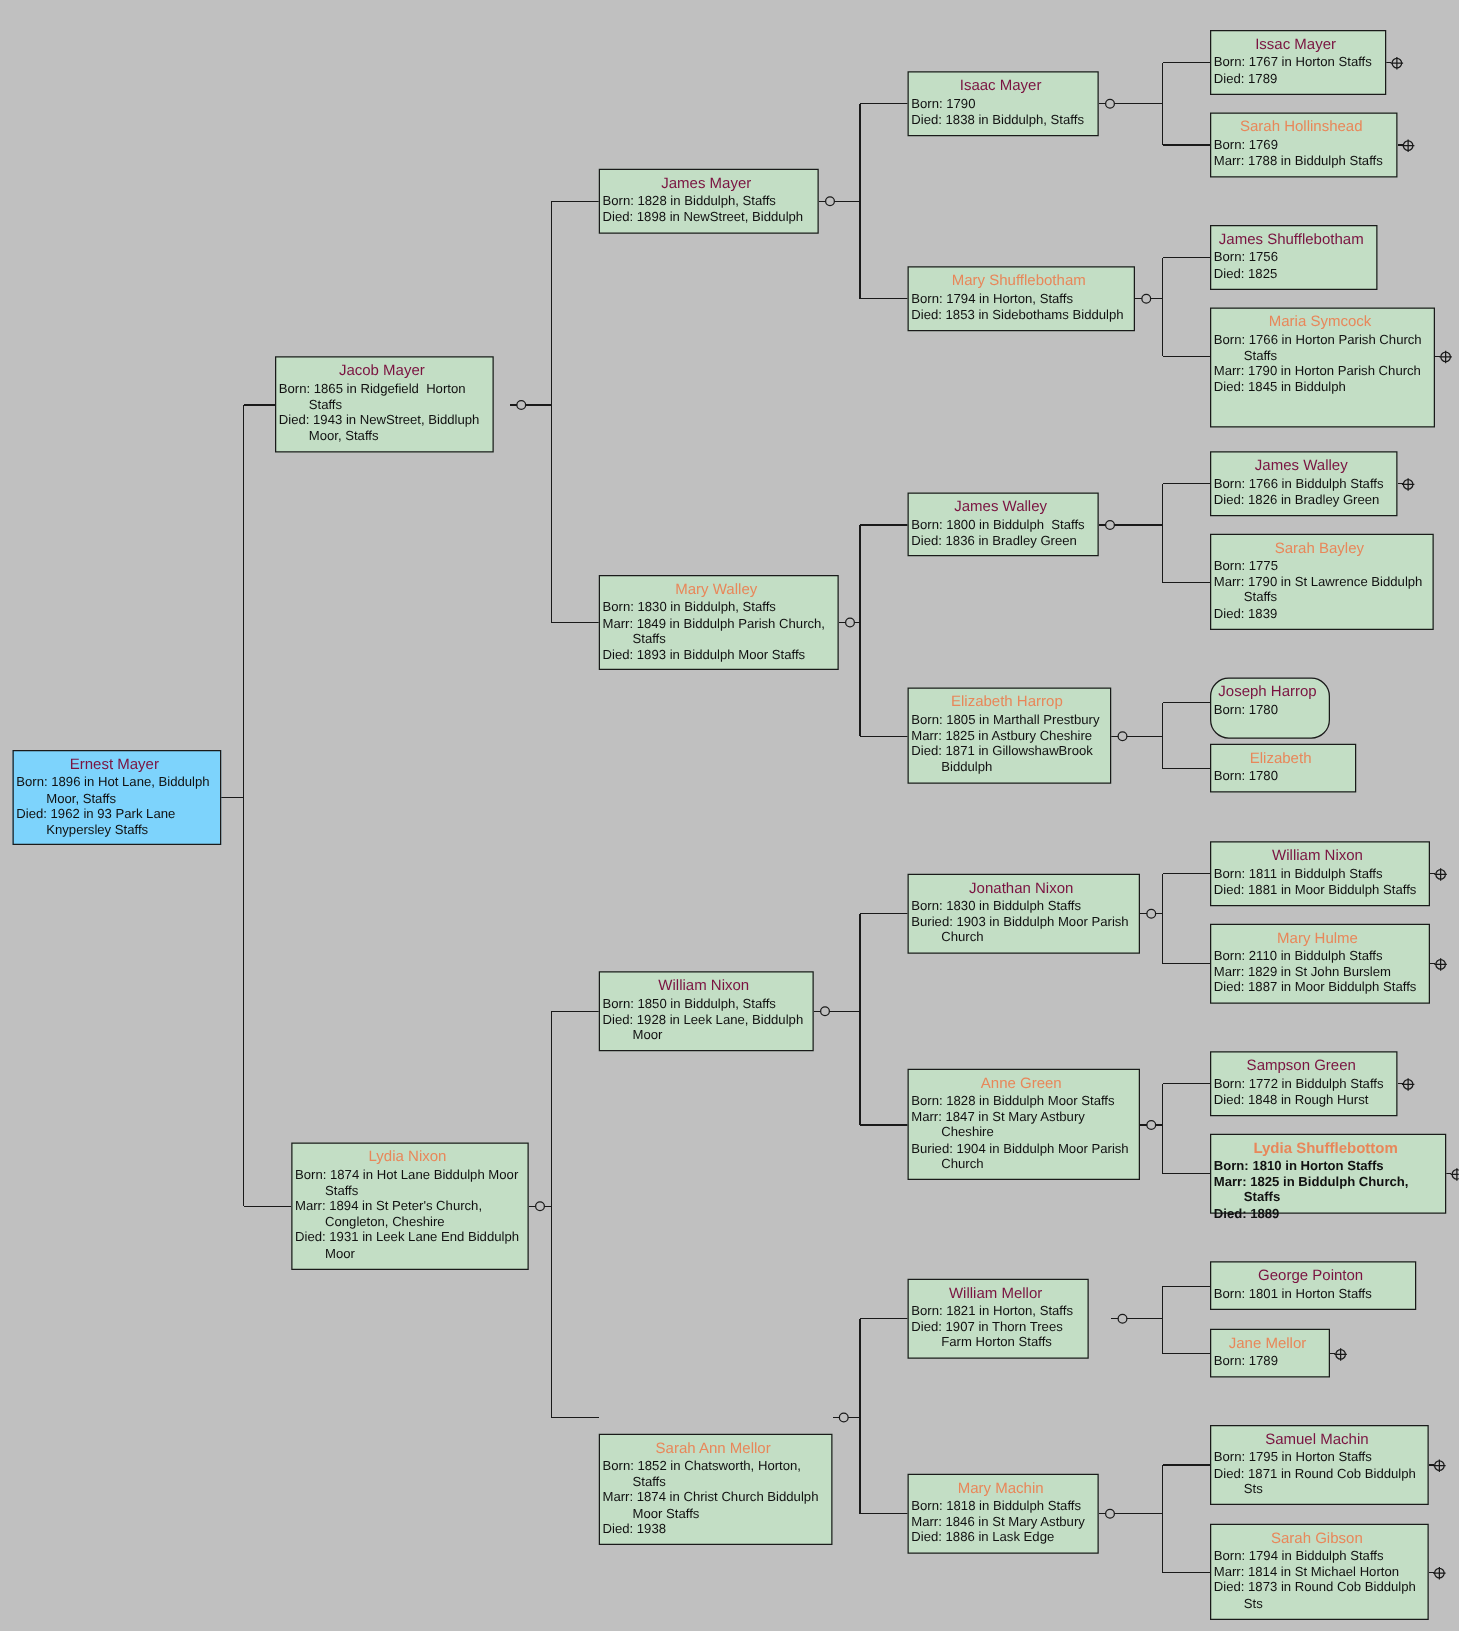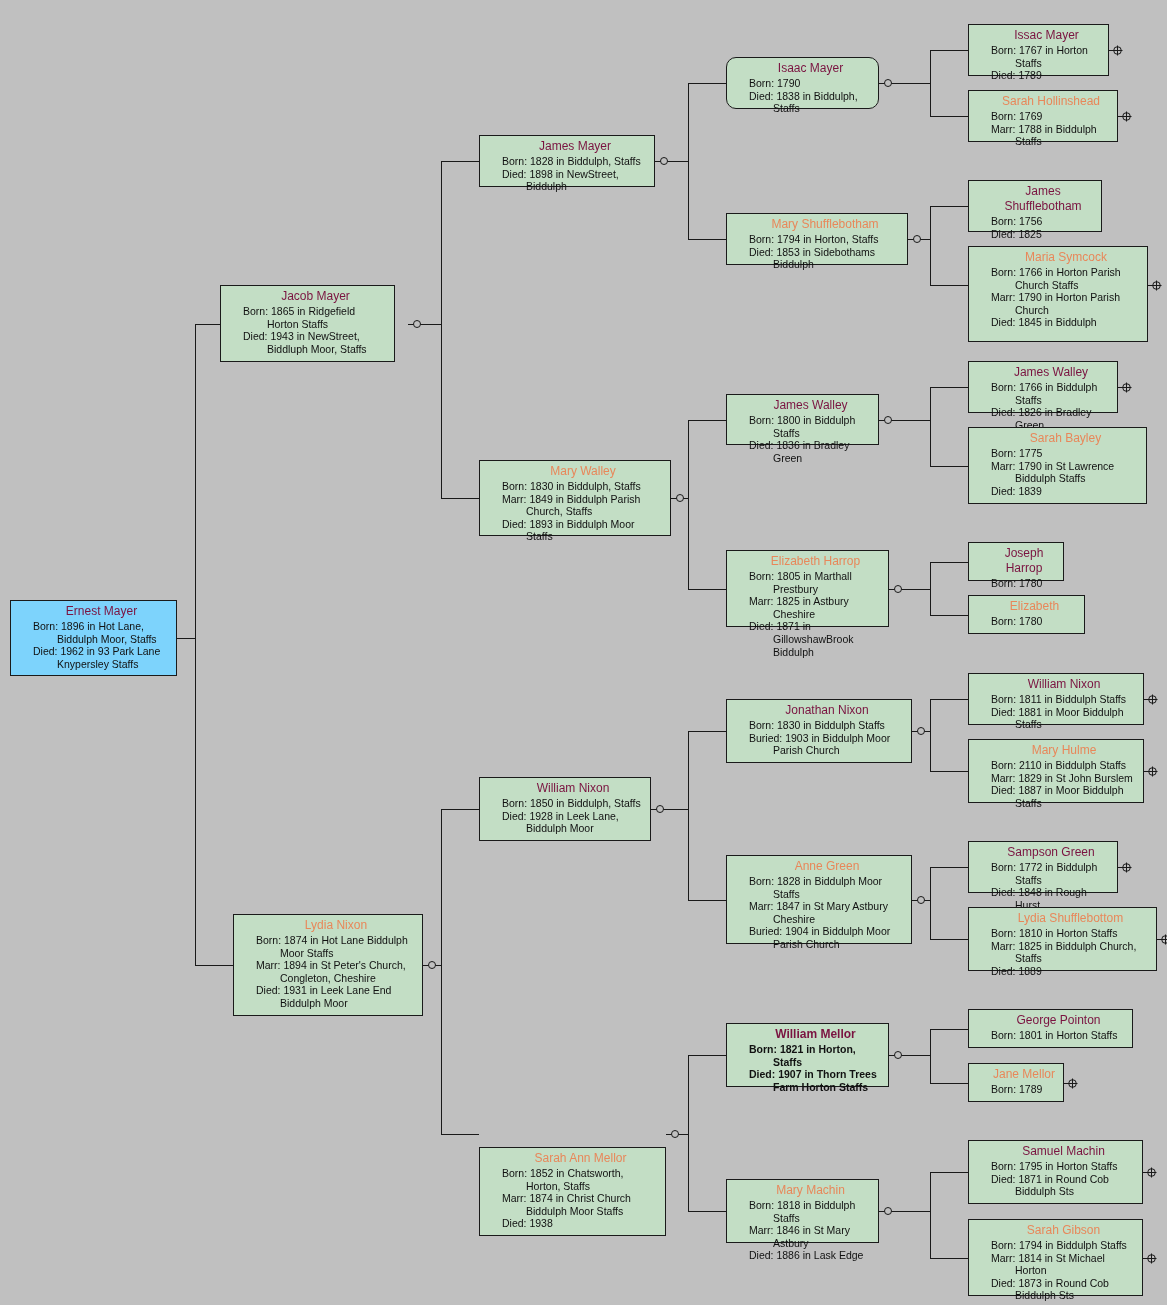--- a/index.html
+++ b/index.html
@@ -1,20 +1,20 @@
 <!DOCTYPE html>
 <html><head>
 <meta charset="utf-8">
 <style>
   html, body { margin:0; padding:0; }
   body { width:1167px; height:1305px; background:#c0c0c0; position:relative; overflow:hidden;
          font-family:"Liberation Sans", sans-serif; }
   #lines { position:absolute; left:0; top:0; width:1167px; height:1305px; }
   .box { position:absolute; box-sizing:border-box; border:1px solid #1a1a1a; background:#c3dec5;
-         padding:3px 6px 3px 22px; font-size:10.5px; line-height:12.6px; color:#111; cursor:pointer; }
+         padding:3px 6px 3px 2px; font-size:10.5px; line-height:12.6px; color:#111; cursor:pointer; }
   .box.root { background:#7dd3fc; }
   .name { text-align:center; font-size:12px; line-height:15px; margin-bottom:1px; }
   .name.male { color:#7a1340; }
   .name.female { color:#e8875a; }
   .fact { padding-left:24px; text-indent:-24px; white-space:pre-wrap; }
   .marr { position:absolute; width:8px; height:8px; border:1px solid #1a1a1a; border-radius:50%;
           background:#c0c0c0; box-sizing:border-box; }
   .more { position:absolute; width:11px; height:11px; }
 </style>
 </head>
@@ -125,21 +125,21 @@
       <div class="name male">William Nixon</div>
       <div class="fact">Born: 1850 in Biddulph, Staffs</div>
       <div class="fact">Died: 1928 in Leek Lane, Biddulph Moor</div>
     </div>
     <div class="box" style="left: 479px; top: 1147px; width: 187px; height: 89px;">
       <div class="name female">Sarah Ann Mellor</div>
       <div class="fact">Born: 1852 in Chatsworth, Horton, Staffs</div>
       <div class="fact">Marr: 1874 in Christ Church Biddulph Moor Staffs</div>
       <div class="fact">Died: 1938</div>
     </div>
-    <div class="box" style="left: 726px; top: 57px; width: 153px; height: 52px; border-radius: 10px;">
+    <div class="box" style="left: 726px; top: 57px; width: 153px; height: 52px;">
       <div class="name male">Isaac Mayer</div>
       <div class="fact">Born: 1790</div>
       <div class="fact">Died: 1838 in Biddulph, Staffs</div>
     </div>
     <div class="box" style="left: 726px; top: 213px; width: 182px; height: 52px;">
       <div class="name female">Mary Shufflebotham</div>
       <div class="fact">Born: 1794 in Horton, Staffs</div>
       <div class="fact">Died: 1853 in Sidebothams Biddulph</div>
     </div>
     <div class="box" style="left: 726px; top: 394px; width: 153px; height: 51px;">
@@ -157,21 +157,21 @@
       <div class="name male">Jonathan Nixon</div>
       <div class="fact">Born: 1830 in Biddulph Staffs</div>
       <div class="fact">Buried: 1903 in Biddulph Moor Parish Church</div>
     </div>
     <div class="box" style="left: 726px; top: 855px; width: 186px; height: 89px;">
       <div class="name female">Anne Green</div>
       <div class="fact">Born: 1828 in Biddulph Moor Staffs</div>
       <div class="fact">Marr: 1847 in St Mary Astbury Cheshire</div>
       <div class="fact">Buried: 1904 in Biddulph Moor Parish Church</div>
     </div>
-    <div class="box" style="left: 726px; top: 1023px; width: 163px; height: 64px; font-weight: bold;">
+    <div class="box" style="left: 726px; top: 1023px; width: 145px; height: 64px;">
       <div class="name male">William Mellor</div>
       <div class="fact">Born: 1821 in Horton, Staffs</div>
       <div class="fact">Died: 1907 in Thorn Trees Farm Horton Staffs</div>
     </div>
     <div class="box" style="left: 726px; top: 1179px; width: 153px; height: 64px;">
       <div class="name female">Mary Machin</div>
       <div class="fact">Born: 1818 in Biddulph Staffs</div>
       <div class="fact">Marr: 1846 in St Mary Astbury</div>
       <div class="fact">Died: 1886 in Lask Edge</div>
     </div>
@@ -200,21 +200,21 @@
       <div class="name male">James Walley</div>
       <div class="fact">Born: 1766 in Biddulph Staffs</div>
       <div class="fact">Died: 1826 in Bradley Green</div>
     </div>
     <div class="box" style="left: 968px; top: 427px; width: 179px; height: 77px;">
       <div class="name female">Sarah Bayley</div>
       <div class="fact">Born: 1775</div>
       <div class="fact">Marr: 1790 in St Lawrence Biddulph Staffs</div>
       <div class="fact">Died: 1839</div>
     </div>
-    <div class="box" style="left: 968px; top: 542px; width: 96px; height: 39px;">
+    <div class="box" style="left: 968px; top: 542px; width: 96px; height: 49px; border-radius: 15px;">
       <div class="name male">Joseph Harrop</div>
       <div class="fact">Born: 1780</div>
     </div>
     <div class="box" style="left: 968px; top: 595px; width: 117px; height: 39px;">
       <div class="name female">Elizabeth</div>
       <div class="fact">Born: 1780</div>
     </div>
     <div class="box" style="left: 968px; top: 673px; width: 176px; height: 52px;">
       <div class="name male">William Nixon</div>
       <div class="fact">Born: 1811 in Biddulph Staffs</div>
@@ -224,21 +224,21 @@
       <div class="name female">Mary Hulme</div>
       <div class="fact">Born: 2110 in Biddulph Staffs</div>
       <div class="fact">Marr: 1829 in St John Burslem</div>
       <div class="fact">Died: 1887 in Moor Biddulph Staffs</div>
     </div>
     <div class="box" style="left: 968px; top: 841px; width: 150px; height: 52px;">
       <div class="name male">Sampson Green</div>
       <div class="fact">Born: 1772 in Biddulph Staffs</div>
       <div class="fact">Died: 1848 in Rough Hurst</div>
     </div>
-    <div class="box" style="left: 968px; top: 907px; width: 189px; height: 64px;">
+    <div class="box" style="left: 968px; top: 907px; width: 189px; height: 64px; font-weight: bold;">
       <div class="name female">Lydia Shufflebottom</div>
       <div class="fact">Born: 1810 in Horton Staffs</div>
       <div class="fact">Marr: 1825 in Biddulph Church, Staffs</div>
       <div class="fact">Died: 1889</div>
     </div>
     <div class="box" style="left: 968px; top: 1009px; width: 165px; height: 39px;">
       <div class="name male">George Pointon</div>
       <div class="fact">Born: 1801 in Horton Staffs</div>
     </div>
     <div class="box" style="left: 968px; top: 1063px; width: 96px; height: 39px;">

